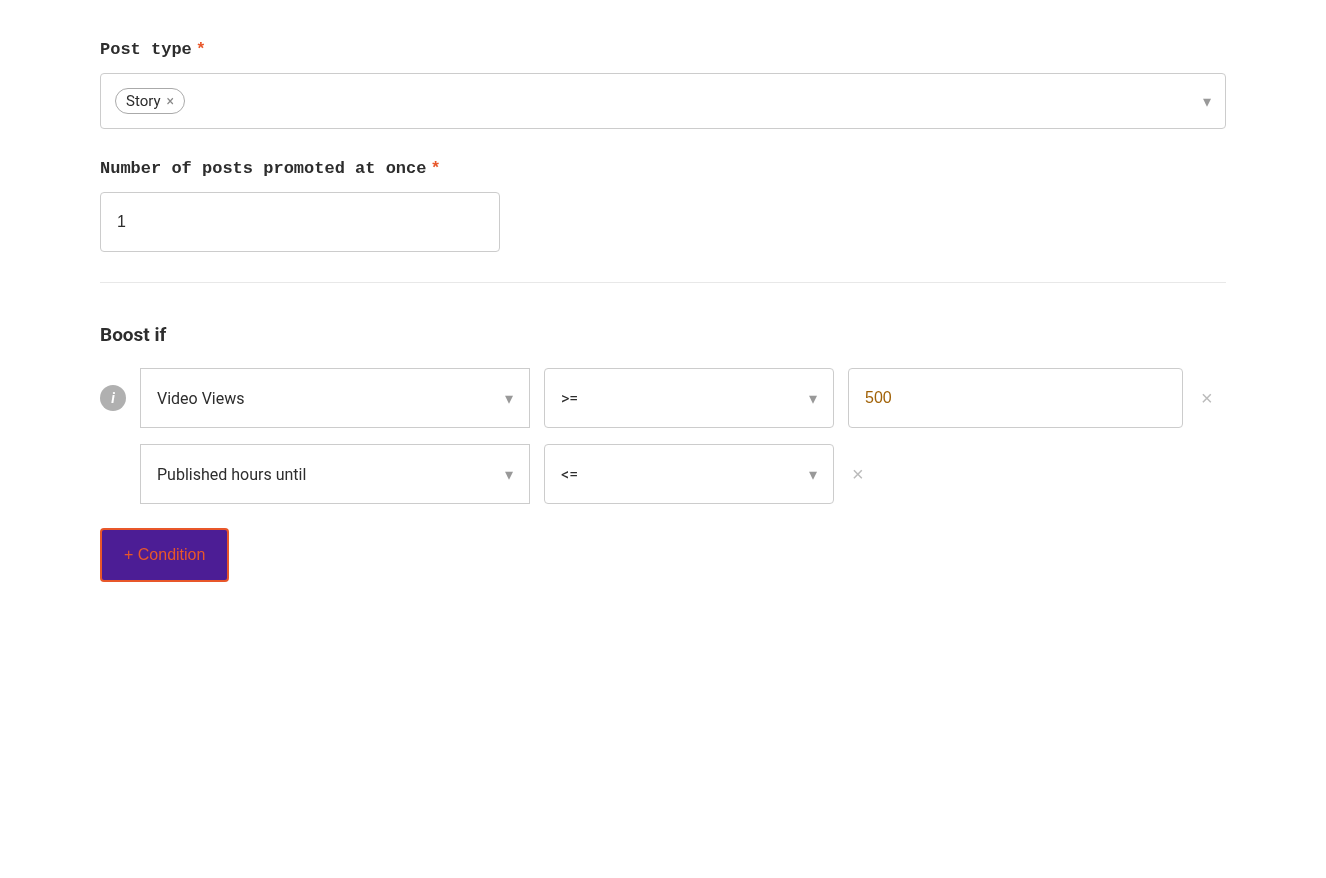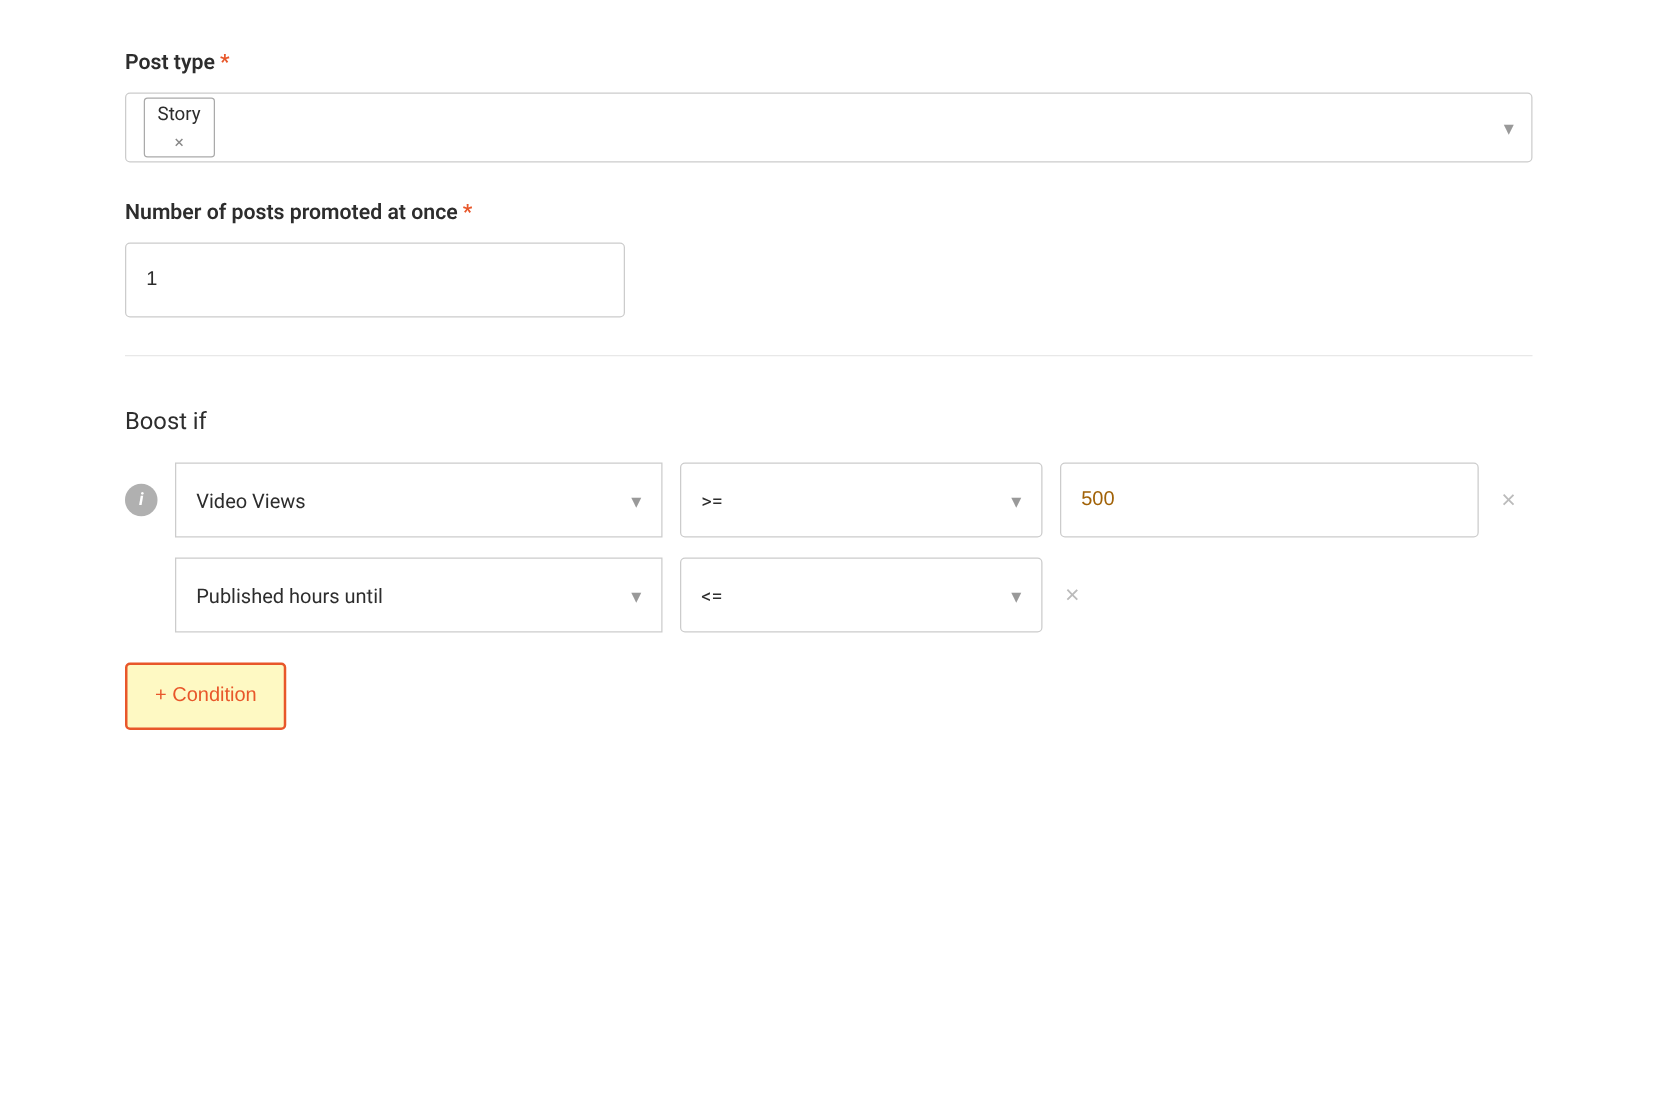--- a/index.html
+++ b/index.html
@@ -22,20 +22,21 @@
     }
 
     .field-label {
       font-size: 17px;
       font-weight: 600;
       color: #2d2d2d;
       margin-bottom: 14px;
       display: flex;
       align-items: center;
       gap: 4px;
+      font-family: Liberation Mono, monospace;
     }
 
     .required-star {
       color: #e8572a;
       font-size: 17px;
     }
 
     .select-box {
       border: 1.5px solid #cccccc;
       border-radius: 4px;
@@ -51,28 +52,27 @@
 
     .select-box-tags {
       display: flex;
       align-items: center;
       gap: 8px;
       flex: 1;
     }
 
     .tag {
       border: 1.5px solid #aaaaaa;
-      border-radius: 3px;
+      border-radius: 13px;
       padding: 3px 10px;
       font-size: 15px;
       display: flex;
       align-items: center;
       gap: 6px;
       color: #2d2d2d;
-      flex-direction: column;
     }
 
     .tag-remove {
       cursor: pointer;
       color: #888;
       font-size: 14px;
     }
 
     .chevron-down {
       color: #999;
@@ -95,21 +95,21 @@
       border-top: 1.5px solid #e8e8e8;
       margin: 30px 0 40px 0;
     }
 
     .boost-section {
       margin-top: 10px;
     }
 
     .boost-title {
       font-size: 19px;
-      font-weight: 400;
+      font-weight: 700;
       color: #2d2d2d;
       margin-bottom: 22px;
     }
 
     .condition-row {
       display: flex;
       align-items: center;
       gap: 14px;
       margin-bottom: 16px;
     }
@@ -180,21 +180,21 @@
       padding: 4px;
     }
 
     .add-condition-btn {
       border: 2px solid #e8572a;
       border-radius: 4px;
       padding: 12px 22px;
       font-size: 16px;
       font-weight: 500;
       color: #e8572a;
-      background: #fef9c3;
+      background: #4c1d95;
       cursor: pointer;
       margin-top: 8px;
       height: 54px;
     }
 
     .select-text {
       flex: 1;
     }
 
     .no-info-spacer {

